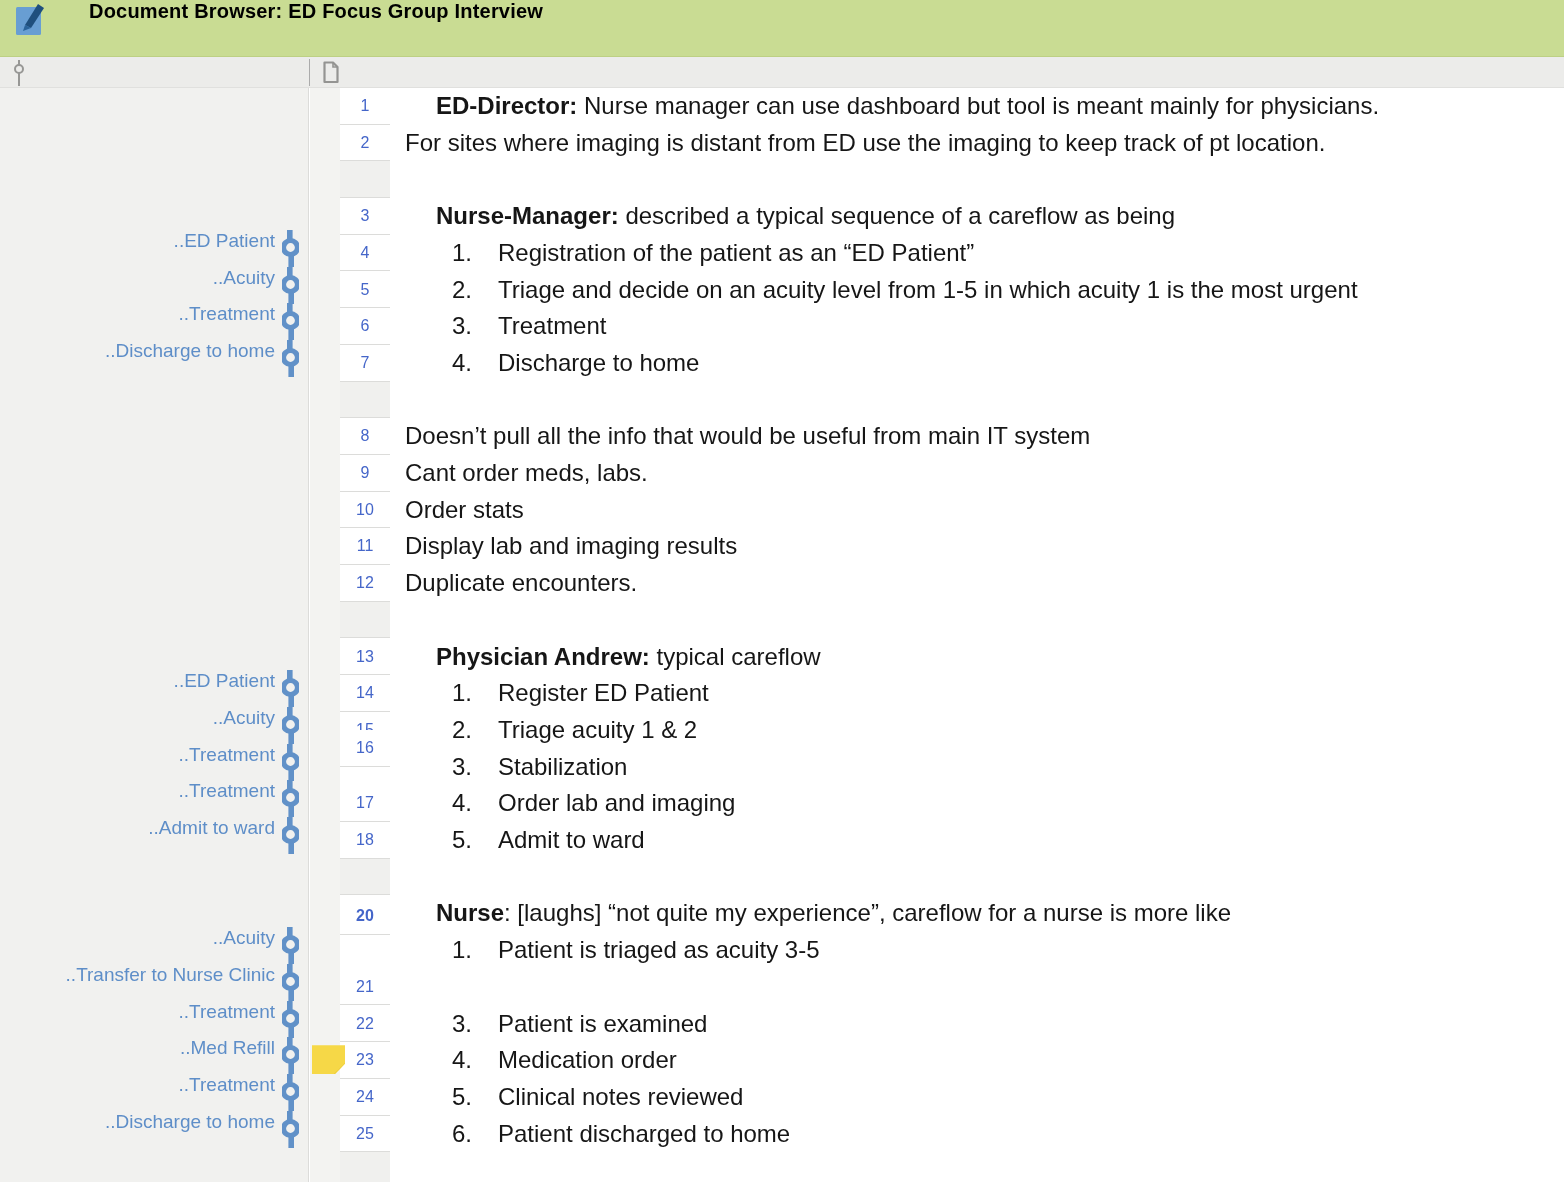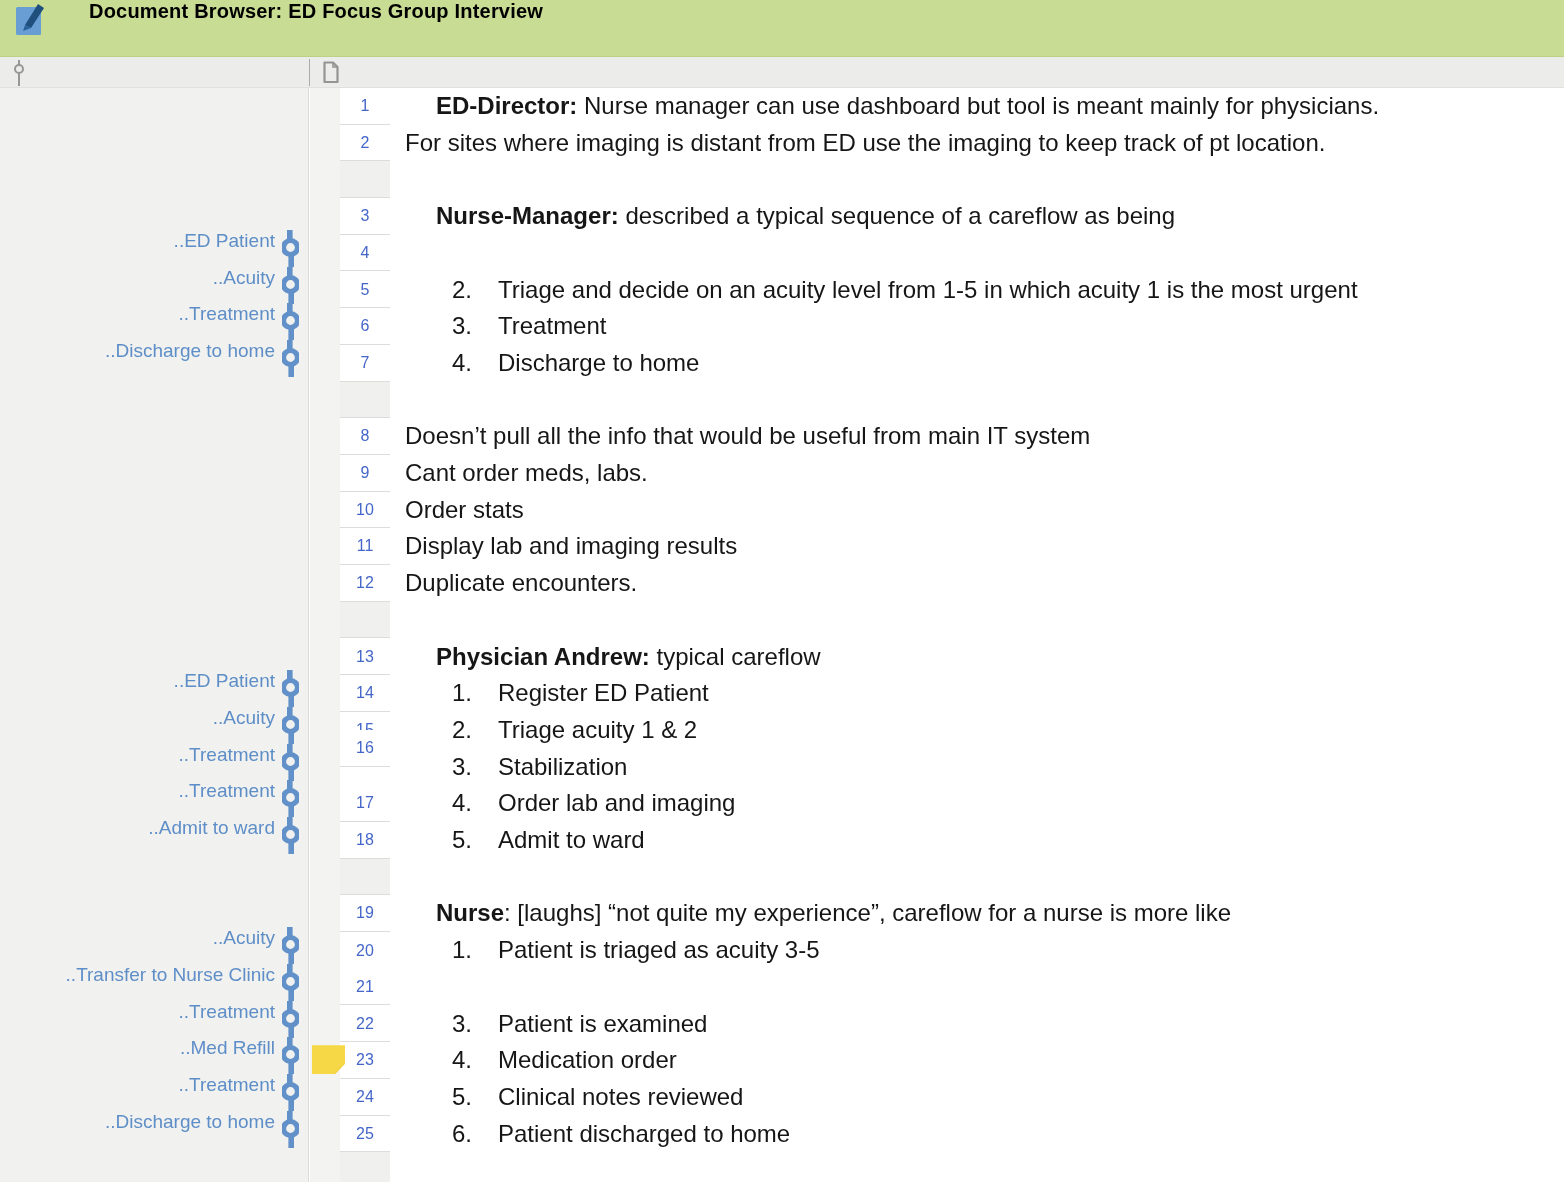--- a/index.html
+++ b/index.html
@@ -284,21 +284,21 @@
         <div class="num-cell" style="top: 697.3px; height: 36.7px;">
           <span class="num">17</span>
         </div>
         <div class="num-cell" style="top: 734px; height: 36.7px;">
           <span class="num">18</span>
         </div>
         <div class="num-cell blank" style="top: 770.7px; height: 36.7px;"></div>
         <div class="num-cell" style="top: 807.4px; height: 36.7px;">
           <span class="num">19</span>
         </div>
-        <div class="num-cell" style="top: 845px; height: 36.7px;">
+        <div class="num-cell" style="top: 810px; height: 36.7px; font-weight: bold;">
           <span class="num">20</span>
         </div>
         <div class="num-cell" style="top: 880.8px; height: 36.7px;">
           <span class="num">21</span>
         </div>
         <div class="num-cell" style="top: 917.5px; height: 36.7px;">
           <span class="num">22</span>
         </div>
         <div class="num-cell" style="top: 954.2px; height: 36.7px;">
           <span class="num">23</span>
@@ -309,20 +309,21 @@
         <div class="num-cell" style="top: 1027.6px; height: 36.7px;">
           <span class="num">25</span>
         </div>
         <div class="num-cell blank" style="top: 1064.3px; height: 36.7px;"></div>
       </div>
     <div class="textcol" id="textcol">
         <div class="text-row" style="top: 0px; height: 36.7px;"><b>ED-Director:</b><span> Nurse manager can use dashboard but tool is meant mainly for physicians.</span></div>
         <div class="text-row" style="top: 36.7px; height: 36.7px;"><span>For sites where imaging is distant from ED use the imaging to keep track of pt location.</span></div>
         <div class="text-row" style="top: 73.4px; height: 36.7px;"></div>
         <div class="text-row" style="top: 110.1px; height: 36.7px;"><b>Nurse-Manager:</b><span> described a typical sequence of a careflow as being</span></div>
+        <div class="text-row list" style="top: 146.8px; height: 36.7px;"><span class="li-num">1.</span><span>Registration of the patient as an “ED Patient”</span></div>
         <div class="text-row list" style="top: 183.5px; height: 36.7px;"><span class="li-num">2.</span><span>Triage and decide on an acuity level from 1-5 in which acuity 1 is the most urgent</span></div>
         <div class="text-row list" style="top: 220.2px; height: 36.7px;"><span class="li-num">3.</span><span>Treatment</span></div>
         <div class="text-row list" style="top: 256.9px; height: 36.7px;"><span class="li-num">4.</span><span>Discharge to home</span></div>
         <div class="text-row" style="top: 293.6px; height: 36.7px;"></div>
         <div class="text-row" style="top: 330.3px; height: 36.7px;"><span>Doesn’t pull all the info that would be useful from main IT system</span></div>
         <div class="text-row" style="top: 367px; height: 36.7px;"><span>Cant order meds, labs.</span></div>
         <div class="text-row" style="top: 403.7px; height: 36.7px;"><span>Order stats</span></div>
         <div class="text-row" style="top: 440.4px; height: 36.7px;"><span>Display lab and imaging results</span></div>
         <div class="text-row" style="top: 477.1px; height: 36.7px;"><span>Duplicate encounters.</span></div>
         <div class="text-row" style="top: 513.8px; height: 36.7px;"></div>

